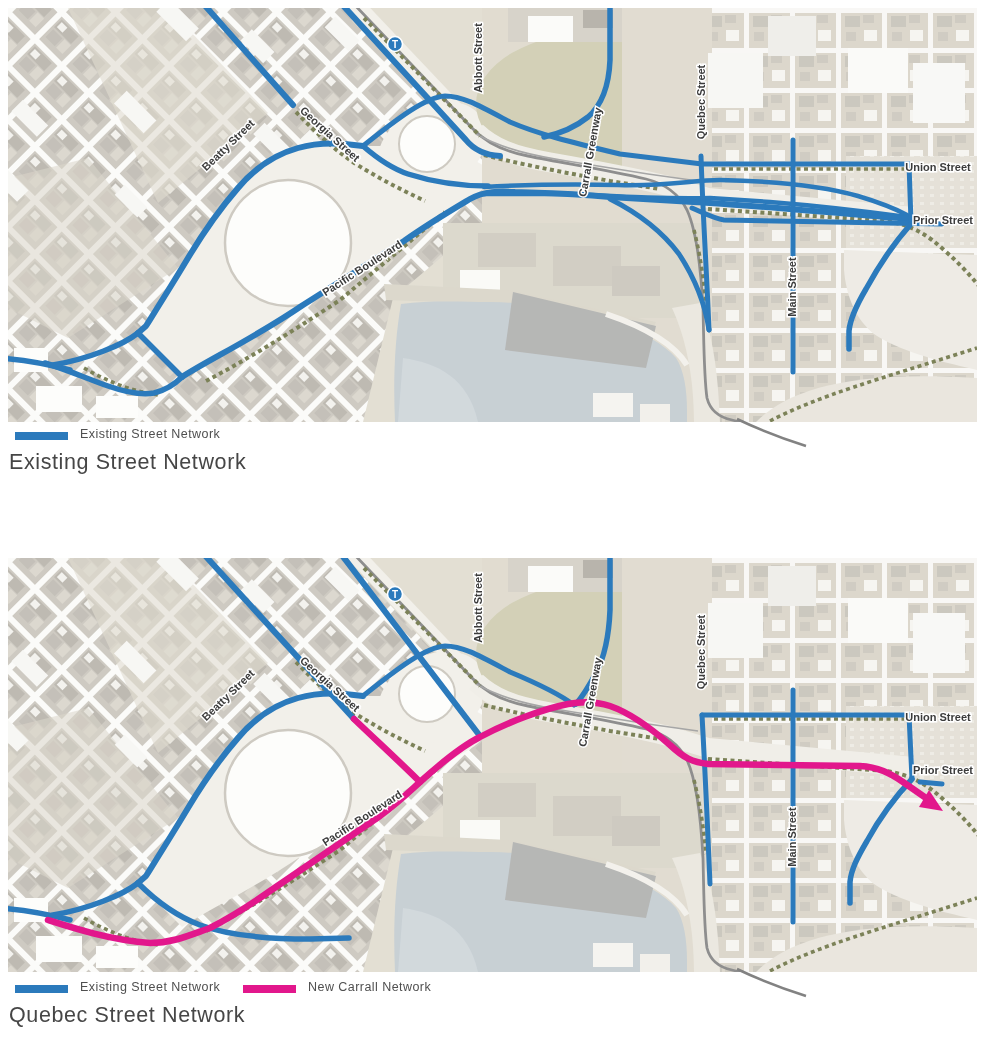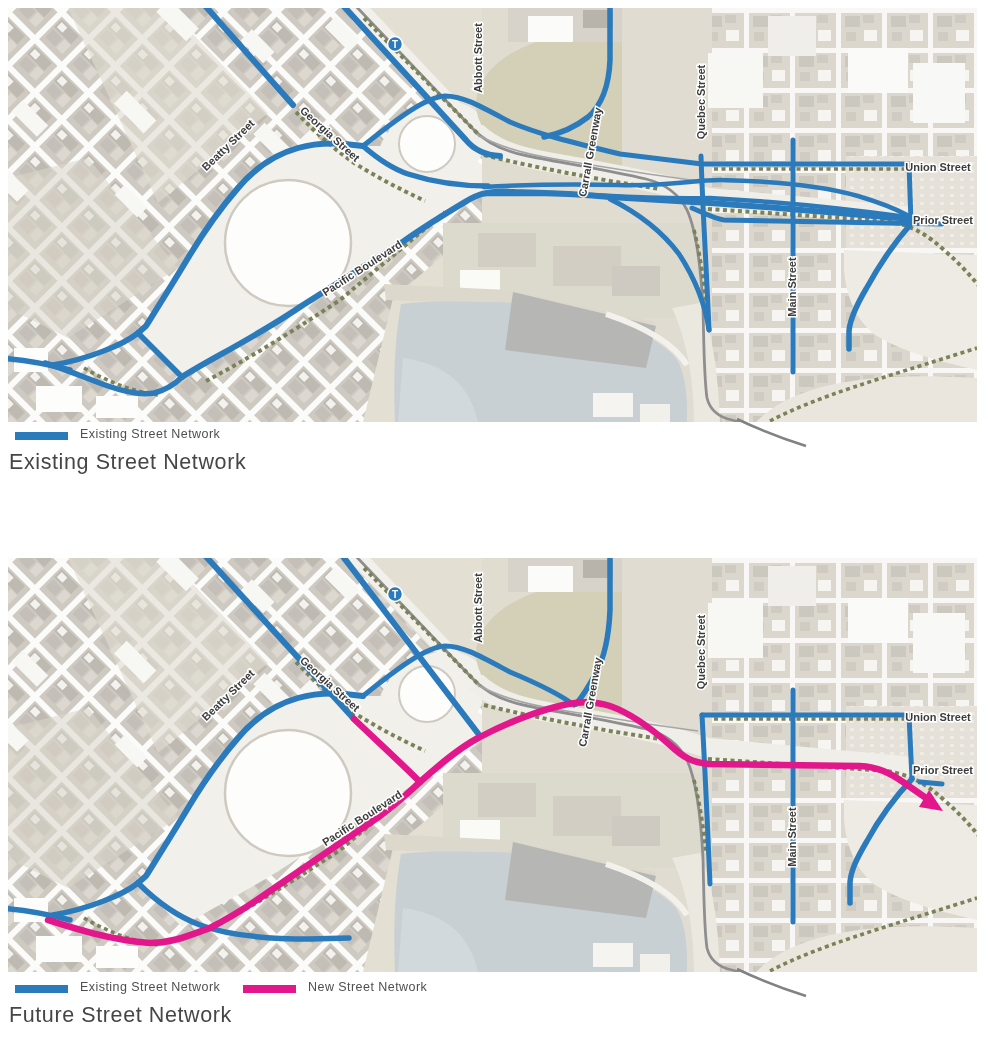--- a/index.html
+++ b/index.html
@@ -271,21 +271,21 @@
 
 <use href="#labels"></use>
 </svg>
 
 <div class="swatch" style="left:15px;top:985px;background:#2b7abc"></div>
 
 <div class="legtext" style="left:80px;top:980px">Existing Street Network</div>
 
 <div class="swatch" style="left:243px;top:985px;background:#e2178c"></div>
 
-<div class="legtext" style="left:308px;top:980px">New Street Network</div>
-
-<div class="title" style="top:1003px">Future Street Network</div>
+<div class="legtext" style="left:308px;top:980px">New Carrall Network</div>
+
+<div class="title" style="top:1003px">Quebec Street Network</div>
 <svg width="988" height="1039" style="left:0;top:0;overflow:visible;pointer-events:none">
 
 <path d="M737,419 C760,430 784,439 806,446" fill="none" stroke="#828282" stroke-width="2.6"></path>
 
 <path d="M737,969 C760,980 784,989 806,996" fill="none" stroke="#828282" stroke-width="2.6"></path>
 </svg>
 
 </body></html>

